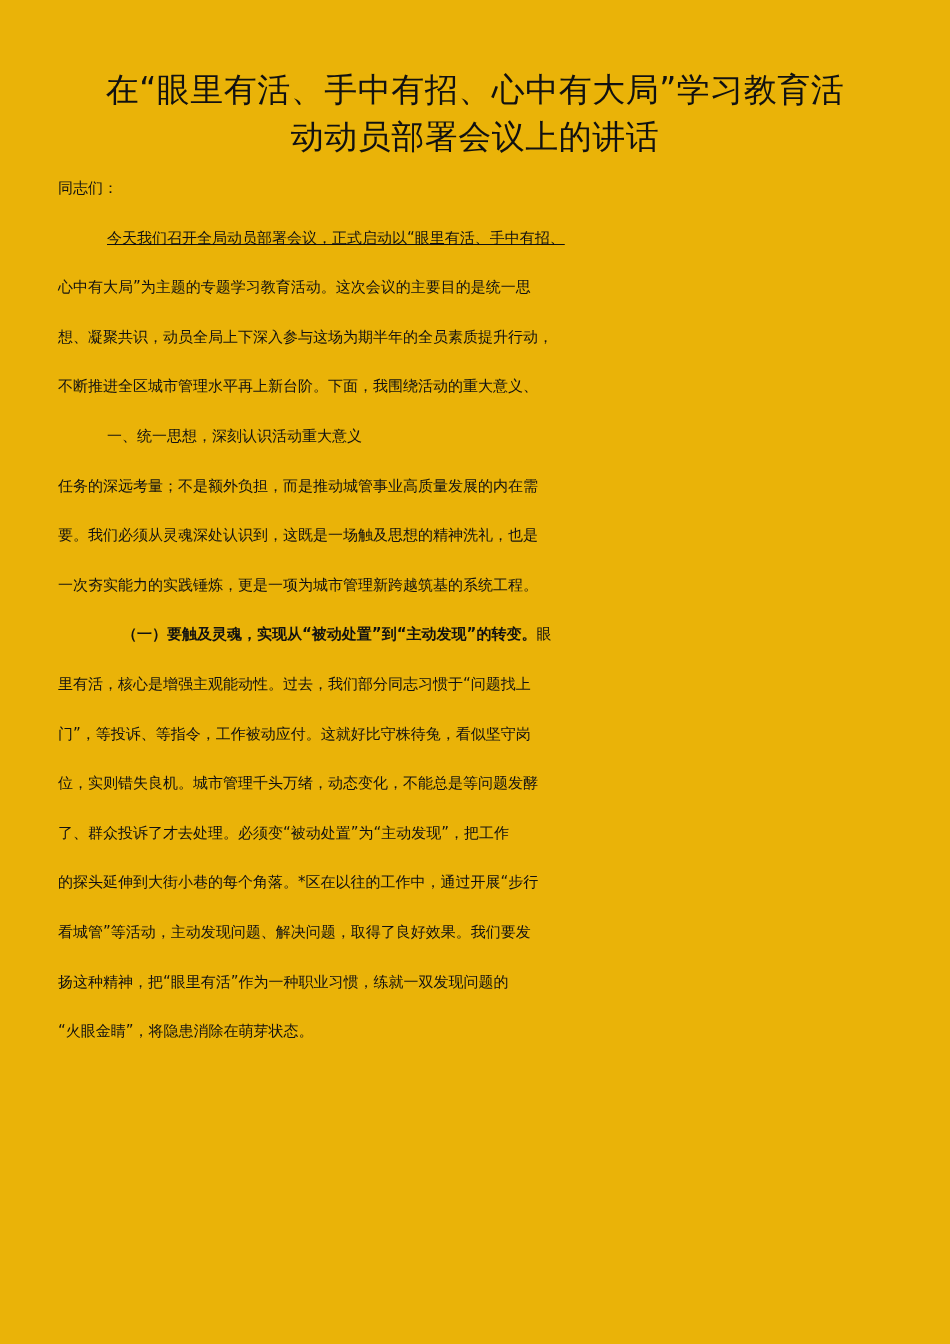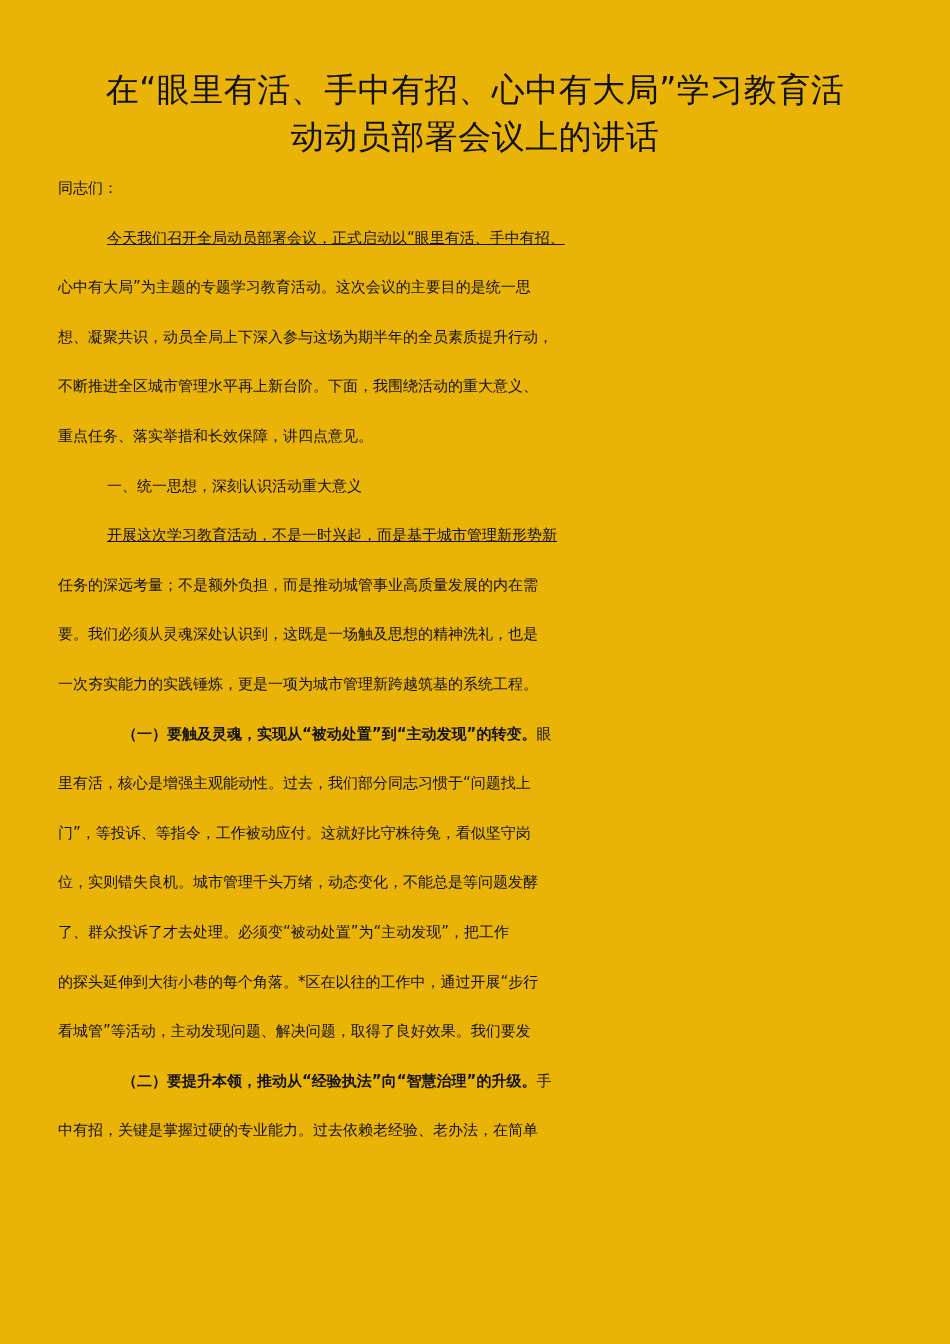--- a/index.html
+++ b/index.html
@@ -36,40 +36,36 @@
   </h1>
 
   <div class="body">
     <span class="line">同志们：</span>
 
     <div>
       <span class="line indent">今天我们召开全局动员部署会议，正式启动以“眼里有活、手中有招、</span>
       <span class="line">心中有大局”为主题的专题学习教育活动。这次会议的主要目的是统一思</span>
       <span class="line">想、凝聚共识，动员全局上下深入参与这场为期半年的全员素质提升行动，</span>
       <span class="line">不断推进全区城市管理水平再上新台阶。下面，我围绕活动的重大意义、</span>
-      <span class="line">重点任务、落实举措和长效保障，讲四点意见。</span>
     </div>
 
     <span class="line heading1">一、统一思想，深刻认识活动重大意义</span>
 
     <div>
-      <span class="line indent">开展这次学习教育活动，不是一时兴起，而是基于城市管理新形势新</span>
       <span class="line">任务的深远考量；不是额外负担，而是推动城管事业高质量发展的内在需</span>
       <span class="line">要。我们必须从灵魂深处认识到，这既是一场触及思想的精神洗礼，也是</span>
       <span class="line">一次夯实能力的实践锤炼，更是一项为城市管理新跨越筑基的系统工程。</span>
     </div>
 
     <div>
       <span class="line indent-bold"><span class="b">（一）要触及灵魂，实现从“被动处置”到“主动发现”的转变。</span><span>眼</span></span>
       <span class="line">里有活，核心是增强主观能动性。过去，我们部分同志习惯于“问题找上</span>
       <span class="line">门”，等投诉、等指令，工作被动应付。这就好比守株待兔，看似坚守岗</span>
       <span class="line">位，实则错失良机。城市管理千头万绪，动态变化，不能总是等问题发酵</span>
       <span class="line">了、群众投诉了才去处理。必须变“被动处置”为“主动发现”，把工作</span>
       <span class="line">的探头延伸到大街小巷的每个角落。*区在以往的工作中，通过开展“步行</span>
       <span class="line">看城管”等活动，主动发现问题、解决问题，取得了良好效果。我们要发</span>
+      <span class="line">扬这种精神，把“眼里有活”作为一种职业习惯，练就一双发现问题的</span>
+      <span class="line">“火眼金睛”，将隐患消除在萌芽状态。</span>
     </div>
 
-    <div>
-      <span class="line indent-bold"><span class="b">（二）要提升本领，推动从“经验执法”向“智慧治理”的升级。</span><span>手</span></span>
-      <span class="line">中有招，关键是掌握过硬的专业能力。过去依赖老经验、老办法，在简单</span>
-    </div>
   </div>
 </div>
 
 </body></html>

